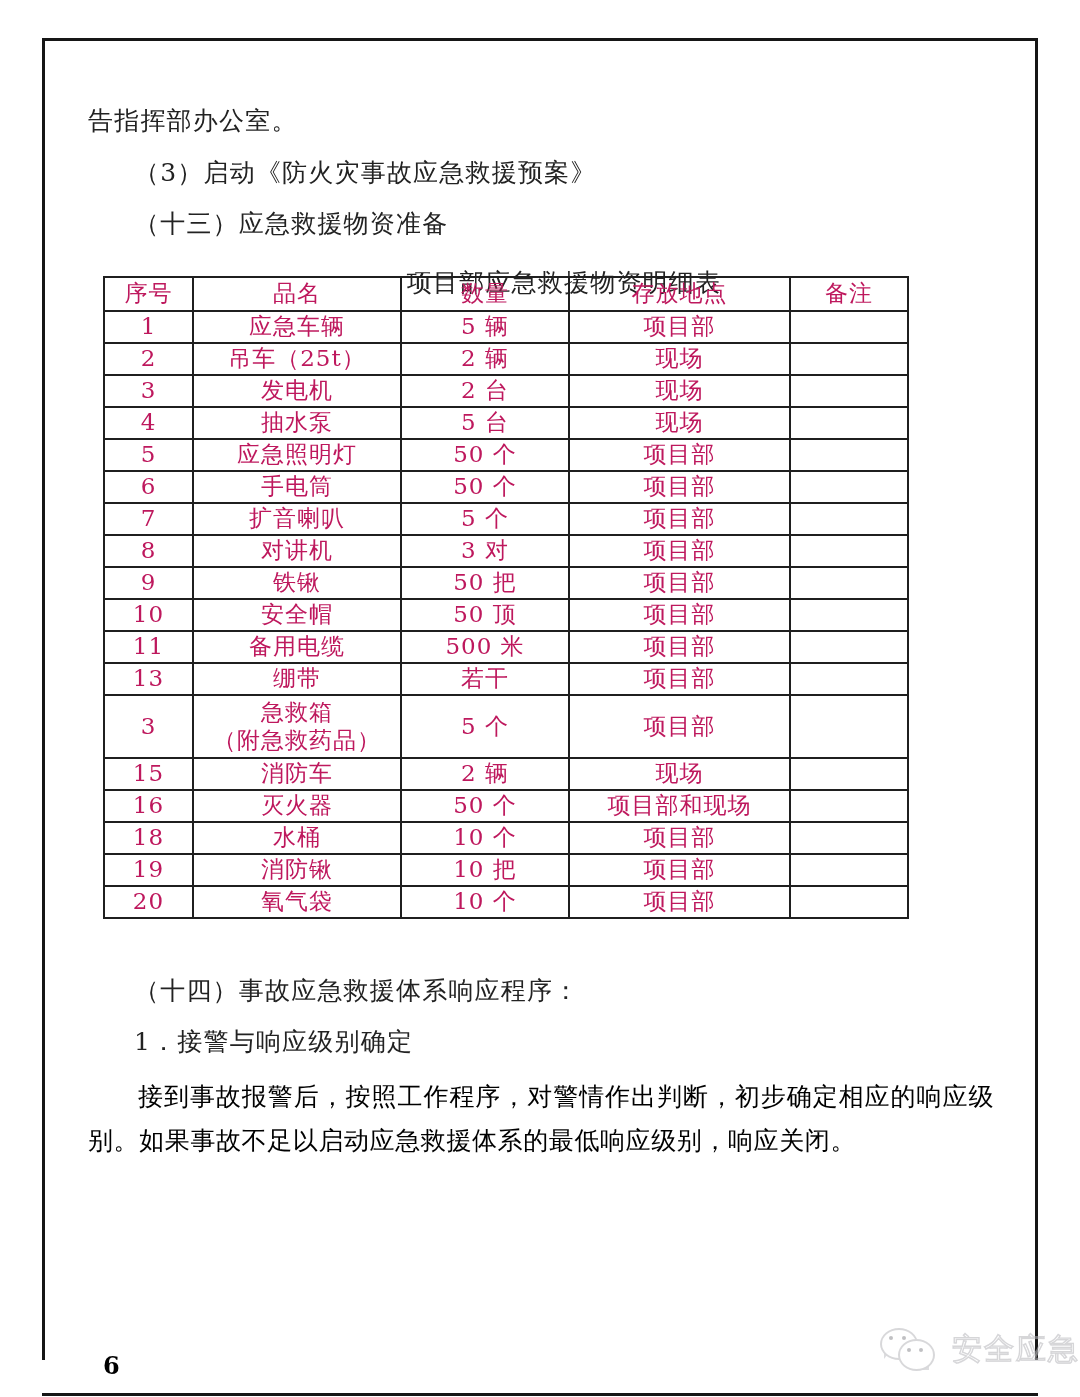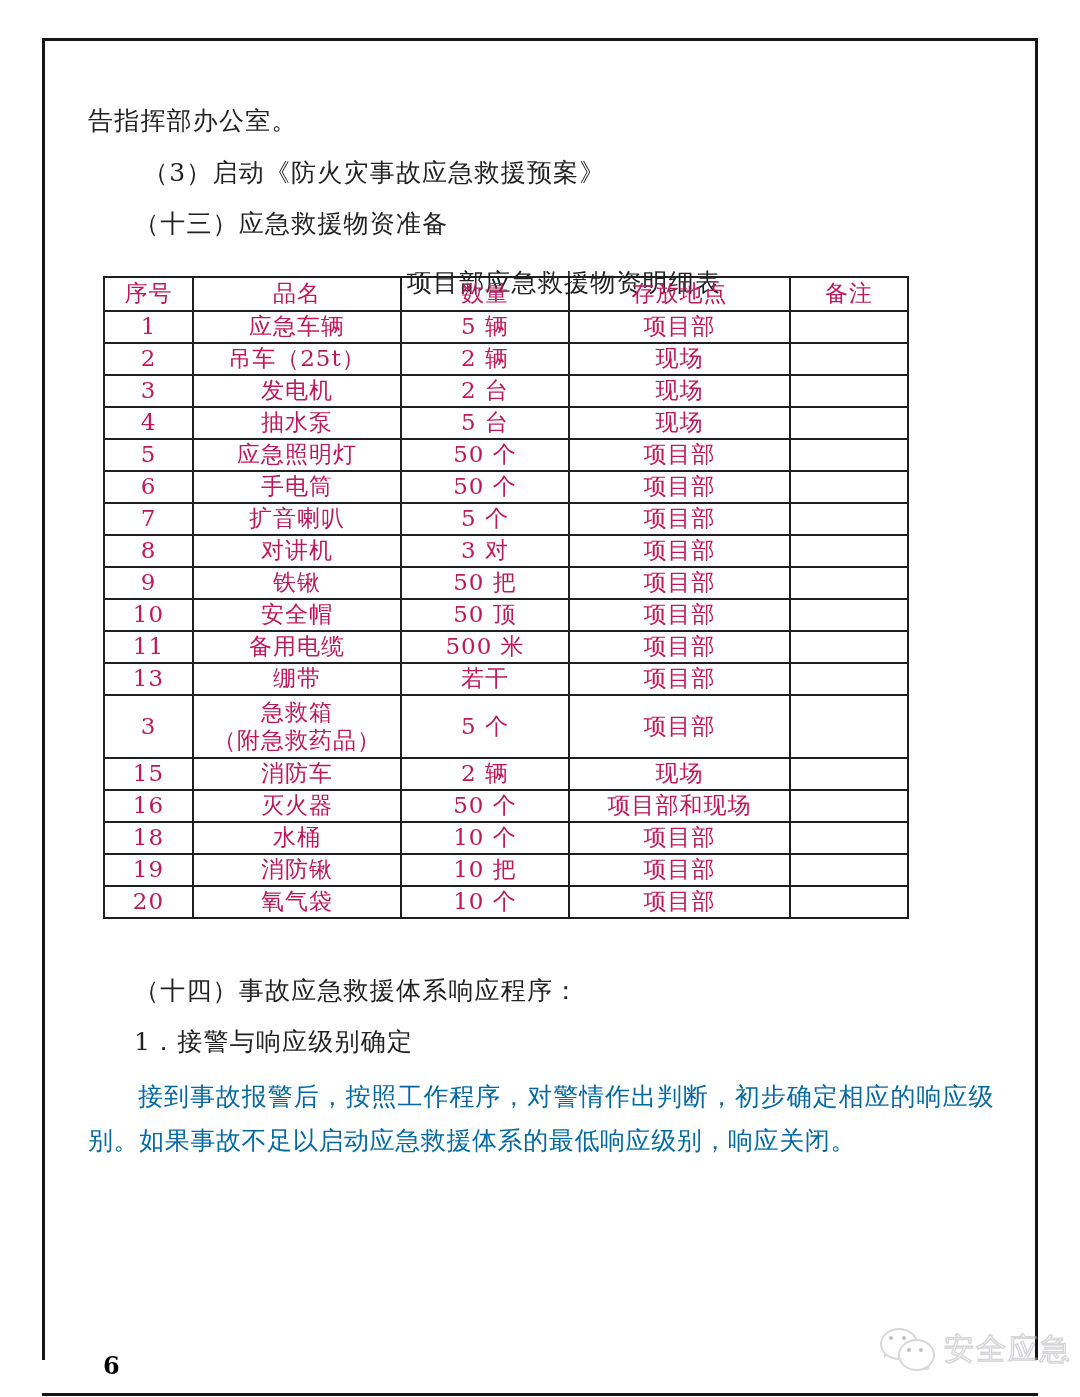--- a/index.html
+++ b/index.html
@@ -43,21 +43,21 @@
   .para {
     position: absolute;
     font-size: 25px;
     line-height: 1.0;
     letter-spacing: 1.2px;
     white-space: nowrap;
     color: #222;
   }
 
   #line-1  { left: 46px;  top: 70px; }
-  #line-2  { left: 92px;  top: 122px; margin-left: 9px; }
+  #line-2  { left: 92px;  top: 122px; }
   #line-3  { left: 92px;  top: 173px; }
 
   #table-title {
     position: absolute;
     left: 0;
     top: 228px;
     width: 996px;
     text-align: center;
     font-size: 25px;
     letter-spacing: 1.2px;
@@ -105,21 +105,21 @@
   #body-para {
     position: absolute;
     left: 46px;
     top: 1037px;
     width: 906px;
     font-size: 25px;
     line-height: 1.75;
     letter-spacing: 0.6px;
     text-align: justify;
     text-indent: 50px;
-    color: #0369a1;
+    color: #000000;
   }
 
   
   #page-number {
     position: absolute;
     left: 61px;
     top: 1313px;
     font-size: 24px;
     font-weight: bold;
     font-family: "DejaVu Serif", "Liberation Serif", serif;
@@ -136,21 +136,21 @@
 
   
   #watermark {
     position: absolute;
     left: 878px;
     top: 1318px;
     width: 202px;
     height: 62px;
     display: flex;
     align-items: center;
-    gap: 4px;
+    gap: 12px;
     opacity: 0.55;
     pointer-events: none;
   }
   #wechat-icon { position: relative; width: 62px; height: 46px; flex: none; }
   #wechat-icon .bub {
     position: absolute;
     border: 2px solid #b9b9bd;
     background: #ffffff;
     border-radius: 50%;
   }

